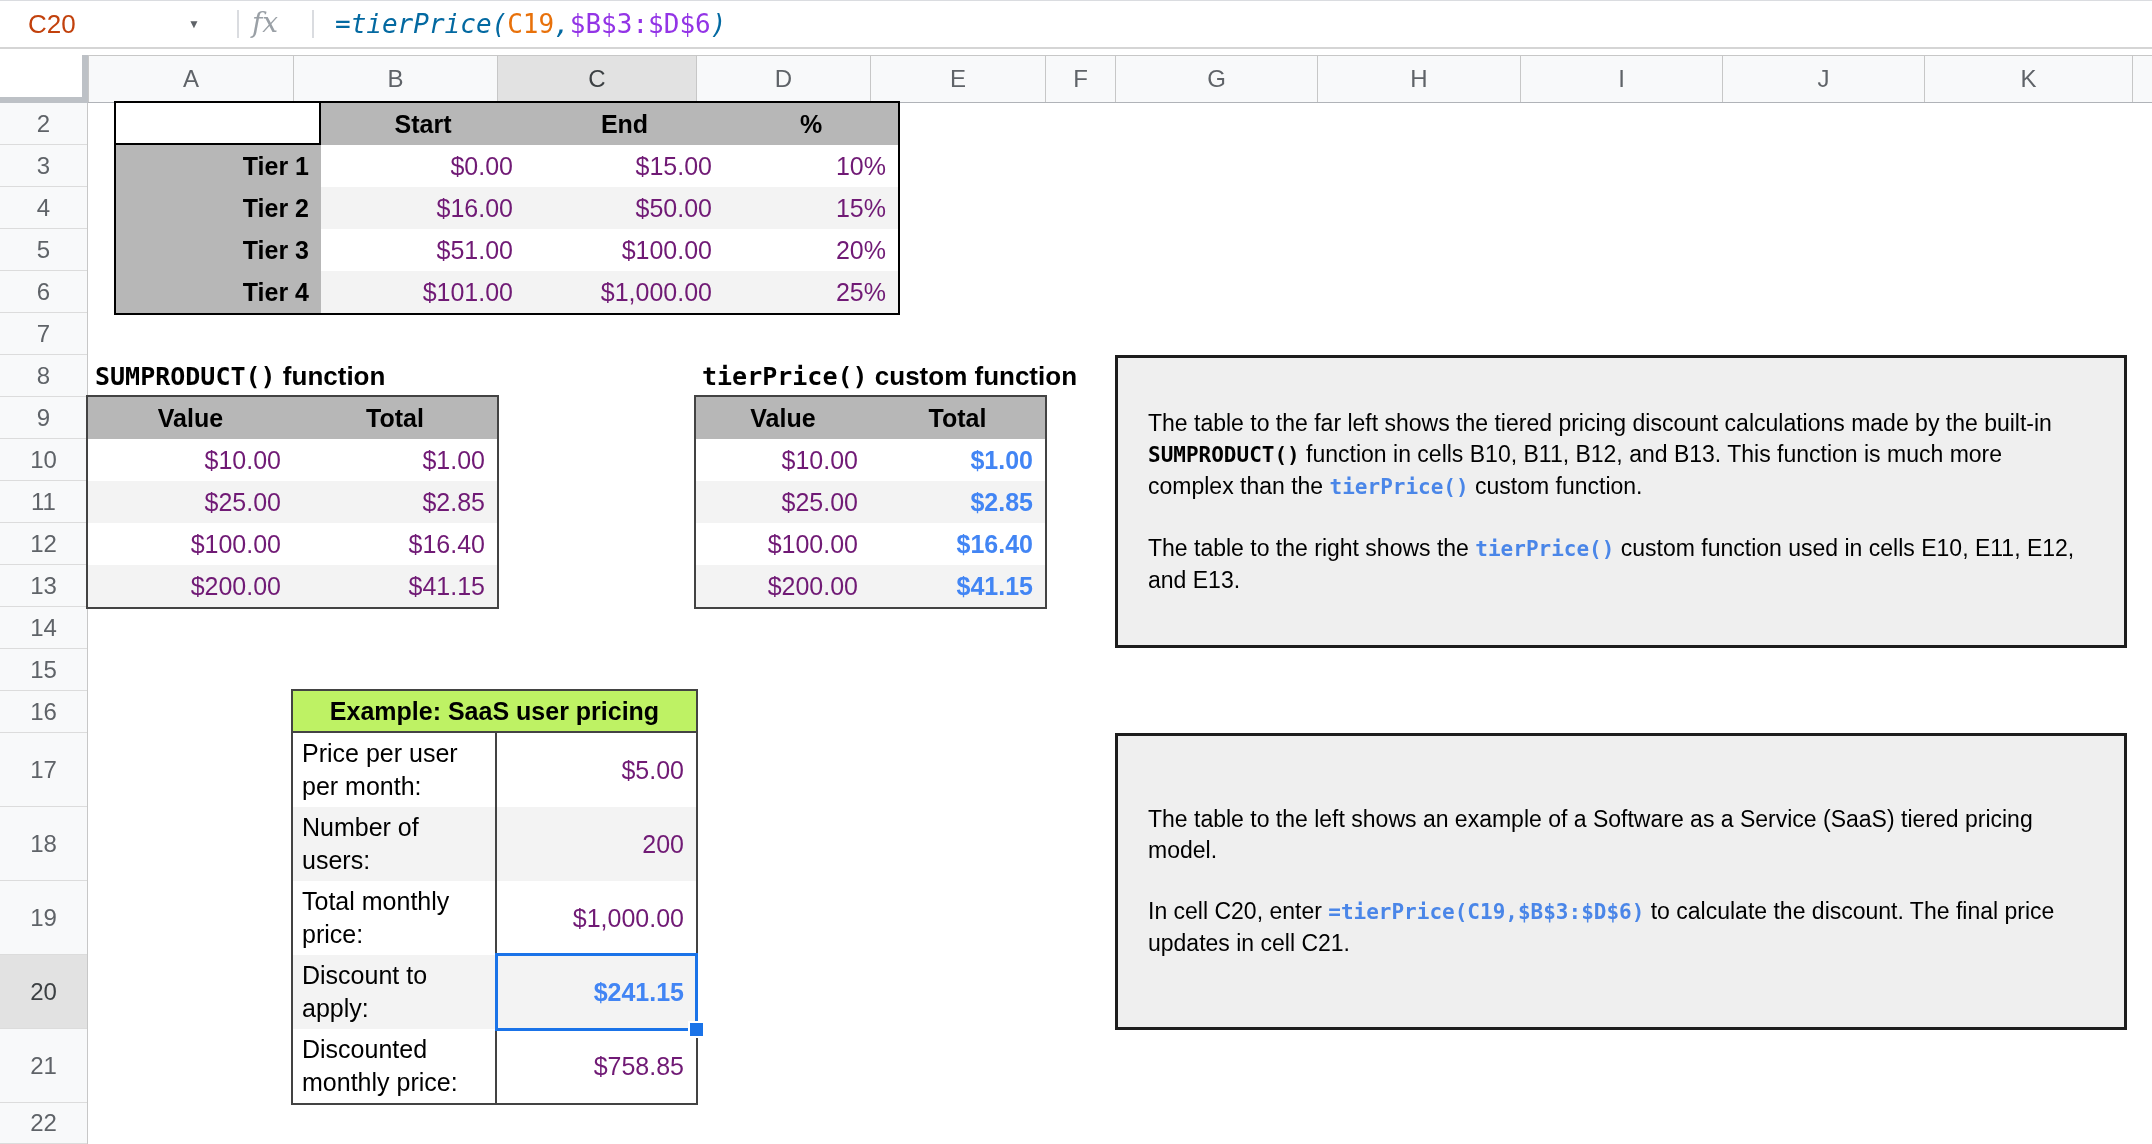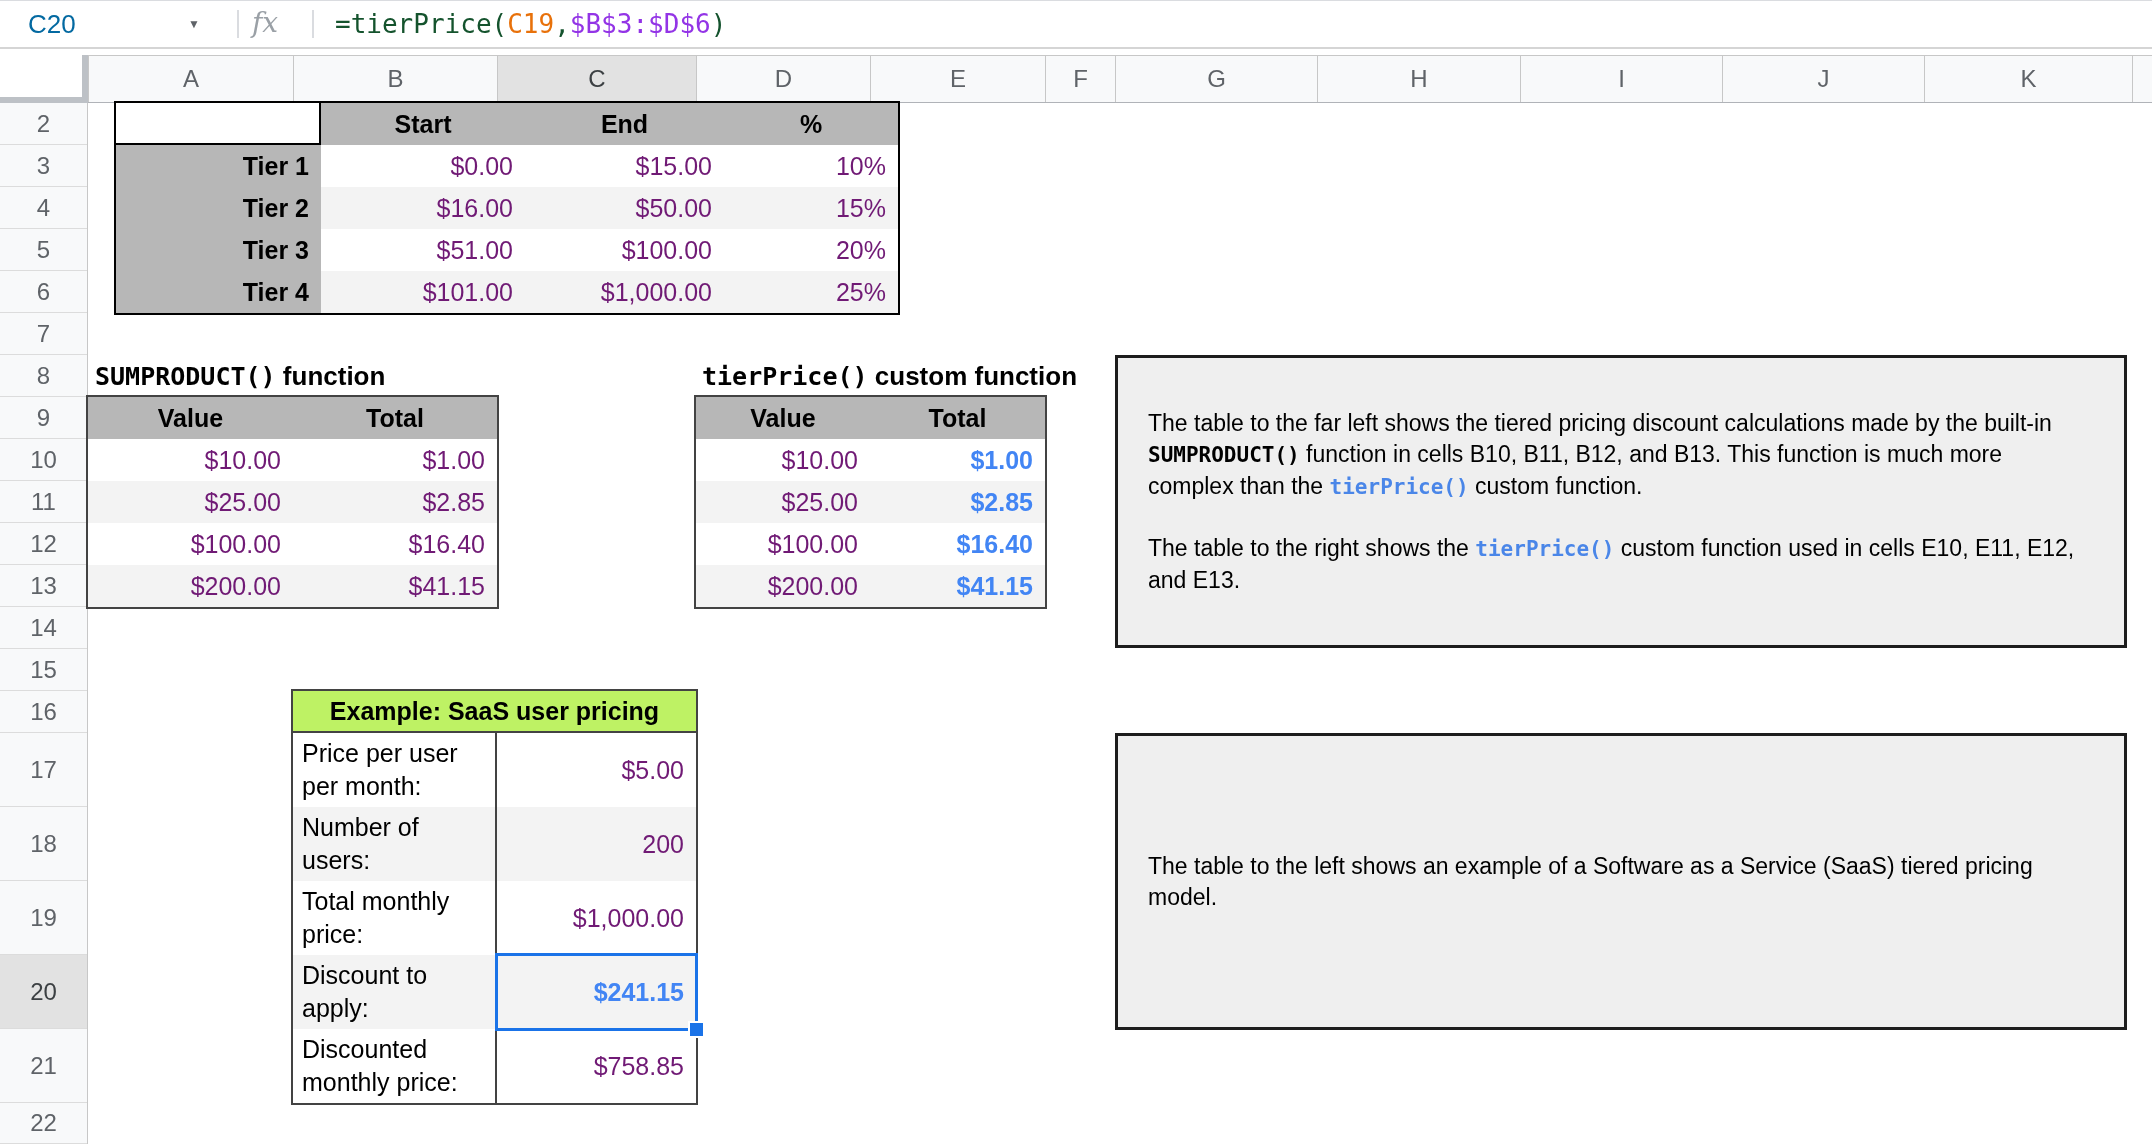--- a/index.html
+++ b/index.html
@@ -4,28 +4,28 @@
 <style>
   html,body{margin:0;padding:0;}
   body{
     width:2152px;height:1144px;position:relative;overflow:hidden;
     background:#ffffff;font-family:"Liberation Sans",sans-serif;color:#202124;
   }
   
   .formula-bar{position:absolute;left:0;top:0;width:2152px;height:46px;background:#fff;
     border-top:1px solid #dadce0;border-bottom:2px solid #d5d5d5;}
   .name-box{position:absolute;left:0;top:0;width:225px;height:46px;}
-  .name-box-value{position:absolute;left:28px;top:0;line-height:46px;font-size:26px;color:#0369a1;}
+  .name-box-value{position:absolute;left:28px;top:0;line-height:46px;font-size:26px;color:#c2410c;}
   .nb-caret{position:absolute;left:188px;top:0;line-height:46px;font-size:12px;color:#5f6368;}
   .fb-div{position:absolute;top:9px;width:2px;height:28px;background:#dadce0;}
   .fx{position:absolute;left:252px;top:0;line-height:44px;font-family:"DejaVu Serif",serif;
       font-style:italic;font-size:28px;color:#9aa0a6;}
   .formula-text{position:absolute;left:335px;top:0;line-height:46px;
       font-family:"DejaVu Sans Mono",monospace;font-size:26px;font-weight:500;color:#202124;white-space:pre;}
-  .fp-plain{color:#14532d;}
+  .fp-plain{color:#0369a1;font-style:italic;}
   .fp-ref-orange{color:#e8710a;}
   .fp-ref-purple{color:#9334e6;}
   
   .col-header-row{position:absolute;left:88px;top:55px;width:2064px;height:48px;
     border-top:1px solid #c7c7c7;border-bottom:1px solid #b0b3b8;box-sizing:border-box;}
   .col-h{position:absolute;top:0;height:46px;background:#f8f9fa;border-left:1px solid #c7c7c7;
     box-sizing:border-box;display:flex;align-items:center;justify-content:center;
     font-size:24px;color:#5f6368;}
   .col-h.sel{background:#e2e2e2;color:#3c4043;}
   .corner-box{position:absolute;left:0;top:55px;width:88px;height:48px;background:#fff;
@@ -207,16 +207,17 @@
     <div class="c lbl">Discounted monthly price:</div>
     <div class="c num">$758.85</div>
   </div>
 
 <div class="textbox" id="textbox-1">
     <div class="tb-para"><span class="run-plain">The table to the far left shows the tiered pricing discount calculations made by the built-in </span><span class="run-code">SUMPRODUCT()</span><span class="run-plain"> function in cells B10, B11, B12, and B13. This function is much more complex than the </span><span class="run-code-blue">tierPrice()</span><span class="run-plain"> custom function.</span></div>
     <div class="tb-para"><span class="run-plain">The table to the right shows the </span><span class="run-code-blue">tierPrice()</span><span class="run-plain"> custom function used in cells E10, E11, E12, and E13.</span></div>
   </div>
 <div class="textbox" id="textbox-2">
     <div class="tb-para"><span class="run-plain">The table to the left shows an example of a Software as a Service (SaaS) tiered pricing model.</span></div>
+    <div class="tb-para"><span class="run-plain">In cell C20, enter </span><span class="run-code-blue">=tierPrice(C19,$B$3:$D$6)</span><span class="run-plain"> to calculate the discount. The final price updates in cell C21.</span></div>
   </div>
 
 <div class="sel-rect"></div>
 <div class="fill-handle"></div>
 
 </body></html>

